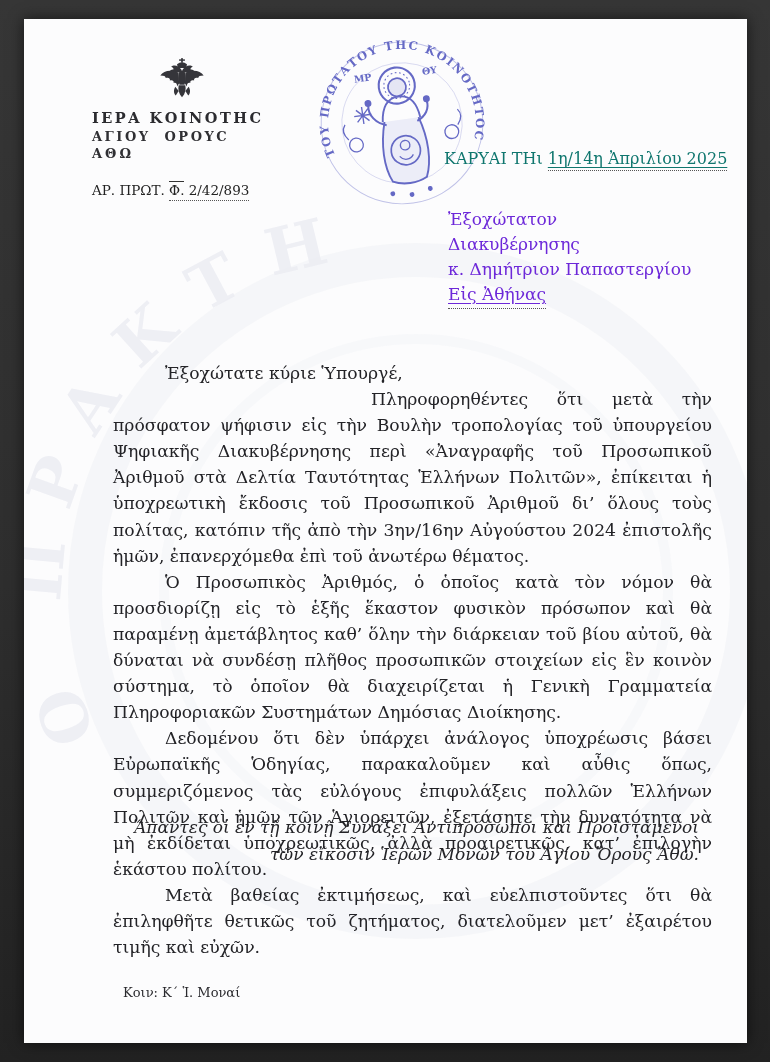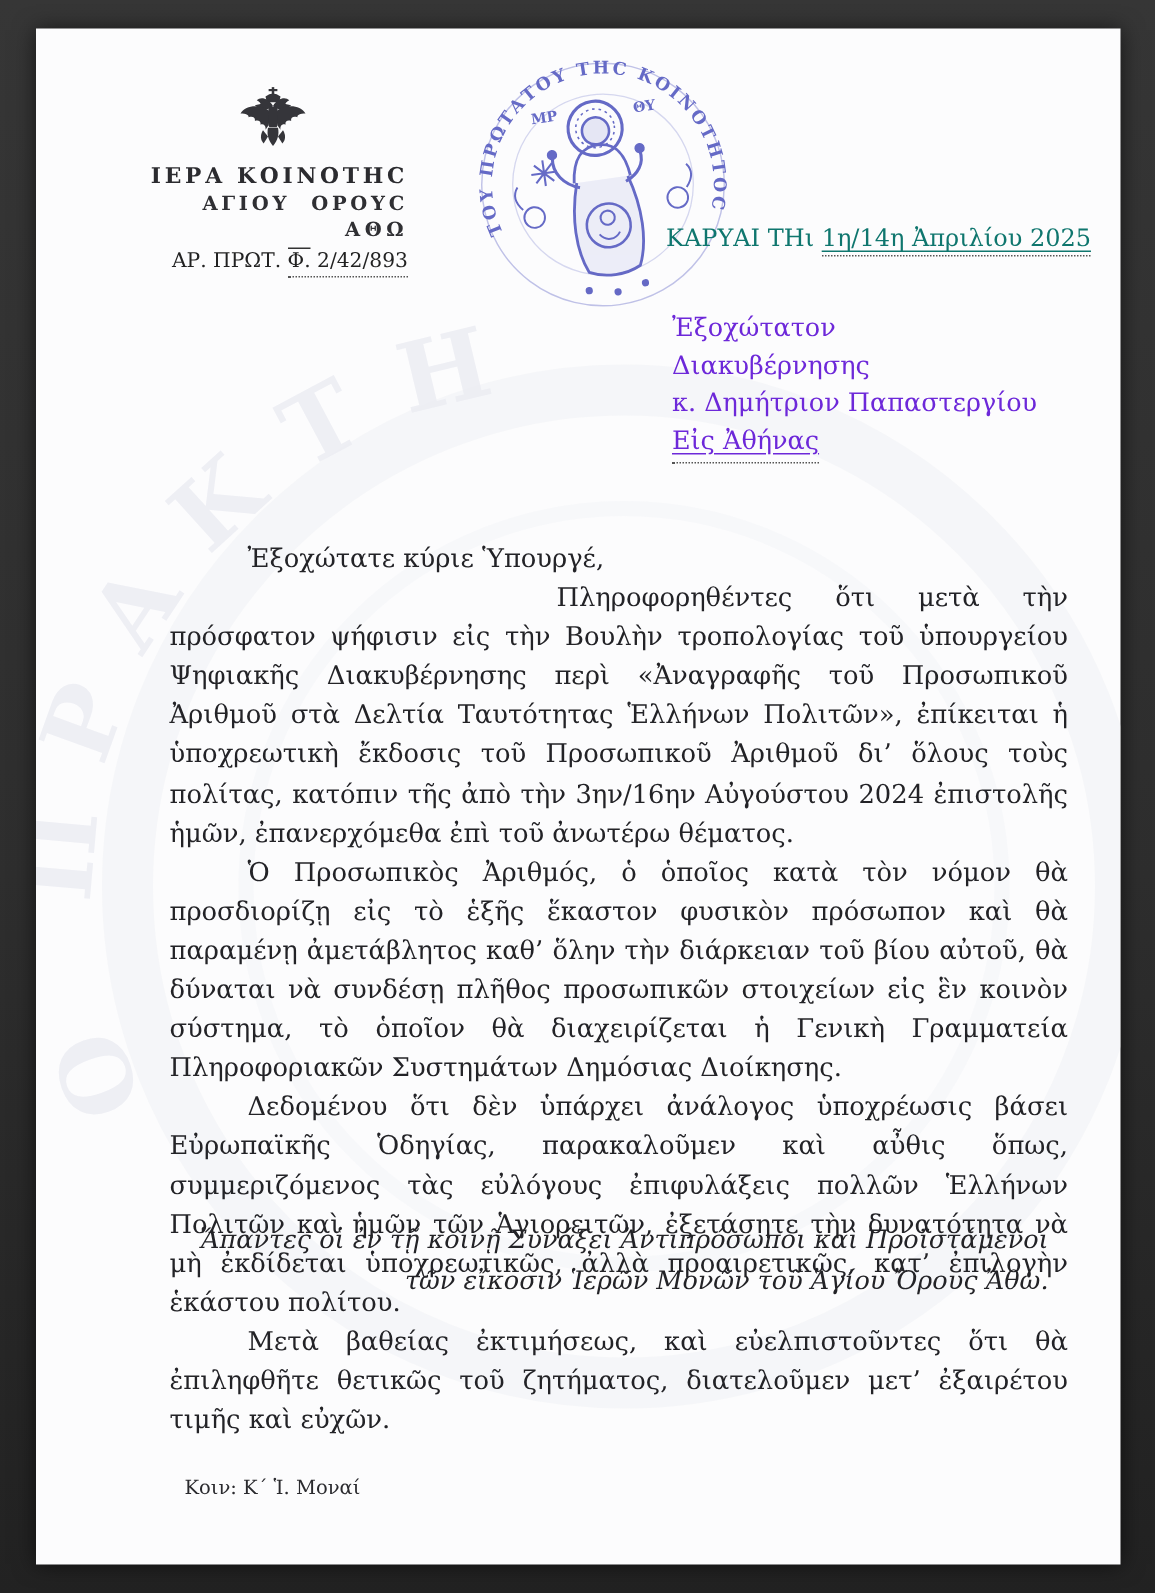--- a/index.html
+++ b/index.html
@@ -13,27 +13,27 @@
     position:absolute;left:24px;top:19px;width:723px;height:1024px;
     background:#fcfcfd;
     box-shadow:0 0 14px rgba(0,0,0,.6);
     overflow:hidden;
   }
   
   .watermark{position:absolute;left:0;top:0;pointer-events:none;}
   
   .letterhead{
     position:absolute;left:68px;top:38px;width:180px;
-    text-align:right;color:#2f2f33;
+    text-align:left;color:#2f2f33;
   }
   .emblem{display:block;margin:0 auto 4px auto;}
   .org1{font-size:14.5px;font-weight:bold;letter-spacing:2.5px;color:#2b2b2f;}
   .org2{font-size:13px;font-weight:bold;letter-spacing:2.5px;word-spacing:7px;margin-top:3px;}
   .org3{font-size:13px;font-weight:bold;letter-spacing:3px;margin-top:2px;}
-  .protocol{font-size:13.5px;margin-top:5px;white-space:nowrap;color:#222;}
+  .protocol{font-size:13.5px;margin-top:21px;white-space:nowrap;color:#222;}
   .protocol .num-wrap{border-bottom:1px dotted #555;padding-bottom:2px;}
   .protocol .num-prefix{border-top:1.5px solid #333;}
   
   .seal{position:absolute;left:292px;top:18px;transform:rotate(-8deg);opacity:.95;}
   
   .dateline{position:absolute;left:420px;top:130px;font-size:16px;color:#0f766e;white-space:nowrap;}
   .dateline .date{
     text-decoration:underline;text-underline-offset:3px;
     border-bottom:1px dotted #555;padding-bottom:2px;
   }

